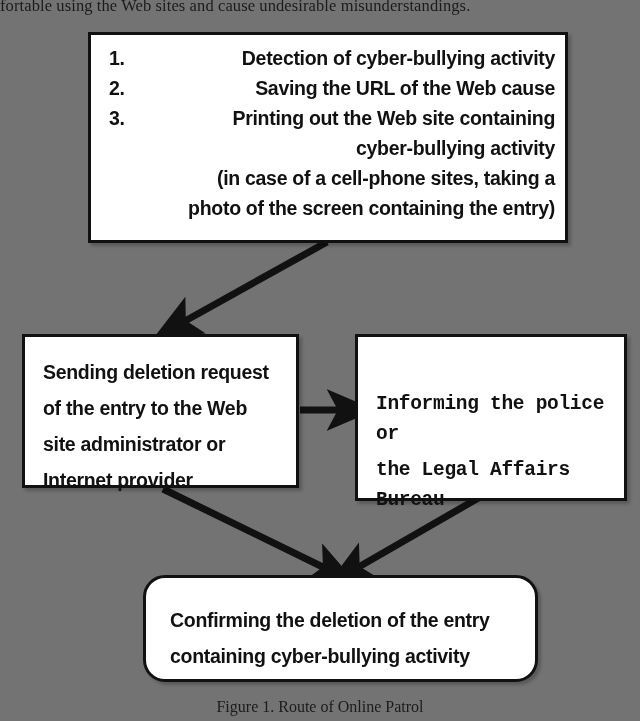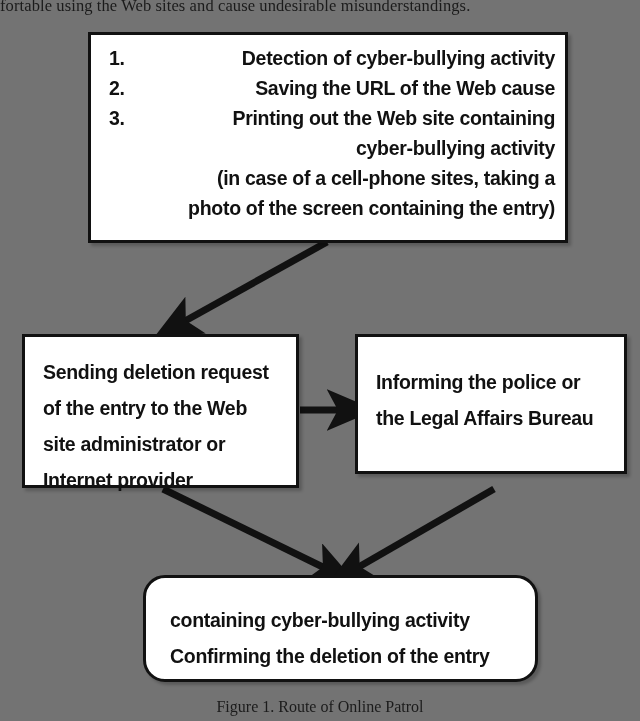--- a/index.html
+++ b/index.html
@@ -99,22 +99,23 @@
     width: 277px;
     height: 154px;
     padding: 14px 10px 10px 12px;
   }
 
   
   #node-police {
     left: 355px;
     top: 334px;
     width: 272px;
-    height: 140px;
-    padding: 24px 10px 10px 12px;
+    height: 167px;
+    padding: 46px 10px 10px 12px;
+    font-family: Liberation Mono, monospace;
   }
 
   
   #node-confirm {
     left: 143px;
     top: 575px;
     width: 395px;
     height: 107px;
     border-radius: 22px;
     padding: 21px 14px 10px 18px;
@@ -196,21 +197,21 @@
       <p>site administrator or</p>
       <p>Internet provider</p>
     </div>
 
     <div class="node" id="node-police">
       <p>Informing the police or</p>
       <p>the Legal Affairs Bureau</p>
     </div>
 
     <div class="node" id="node-confirm">
+      <p>Confirming the deletion of the entry</p>
       <p>containing cyber-bullying activity</p>
-      <p>Confirming the deletion of the entry</p>
     </div>
 
   </div>
 
   <div class="caption">Figure 1. Route of Online Patrol</div>
 
 </div>
 
 </body></html>

